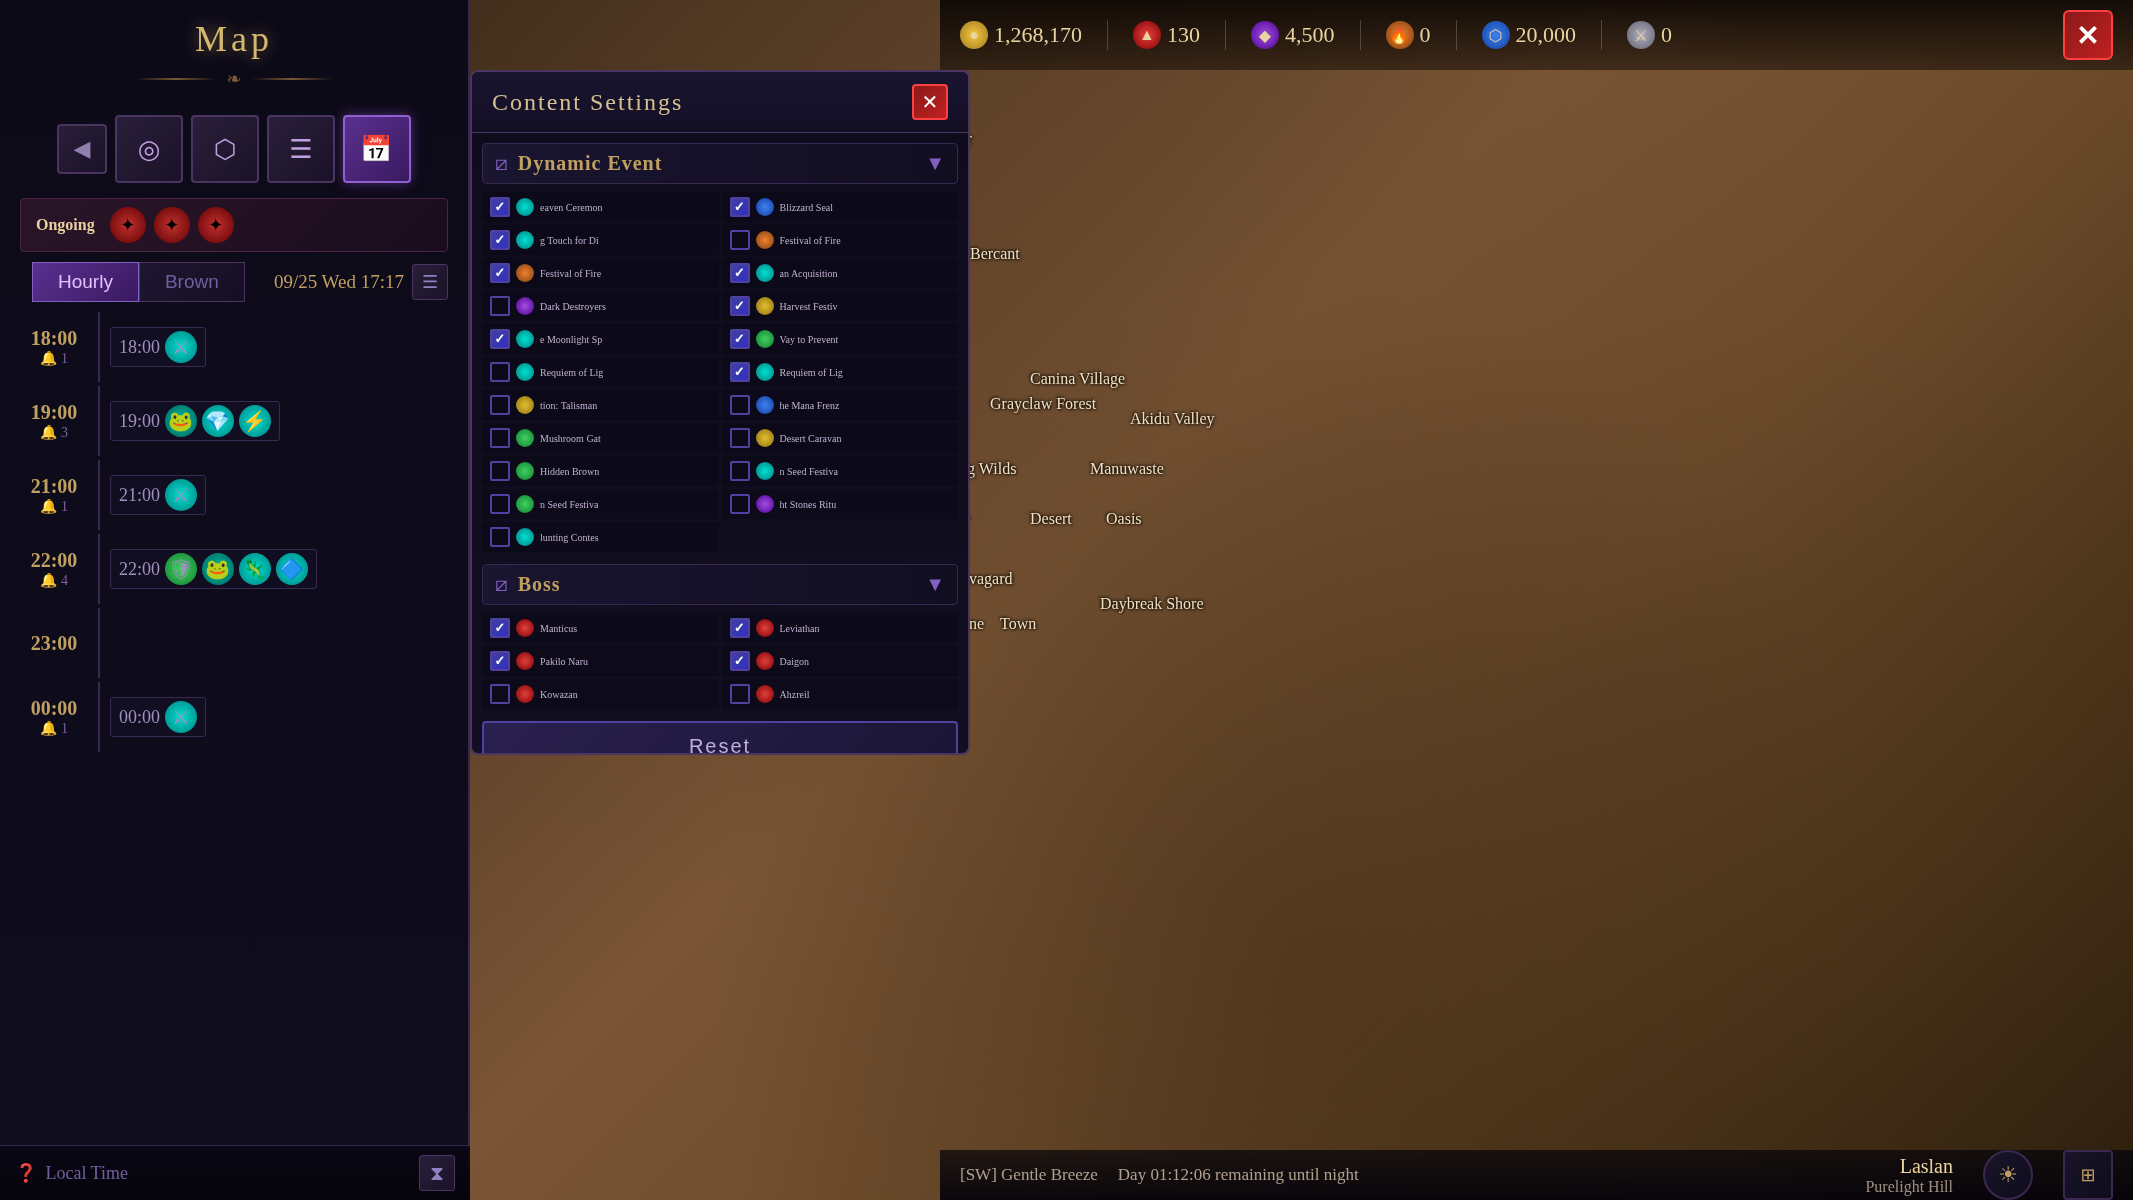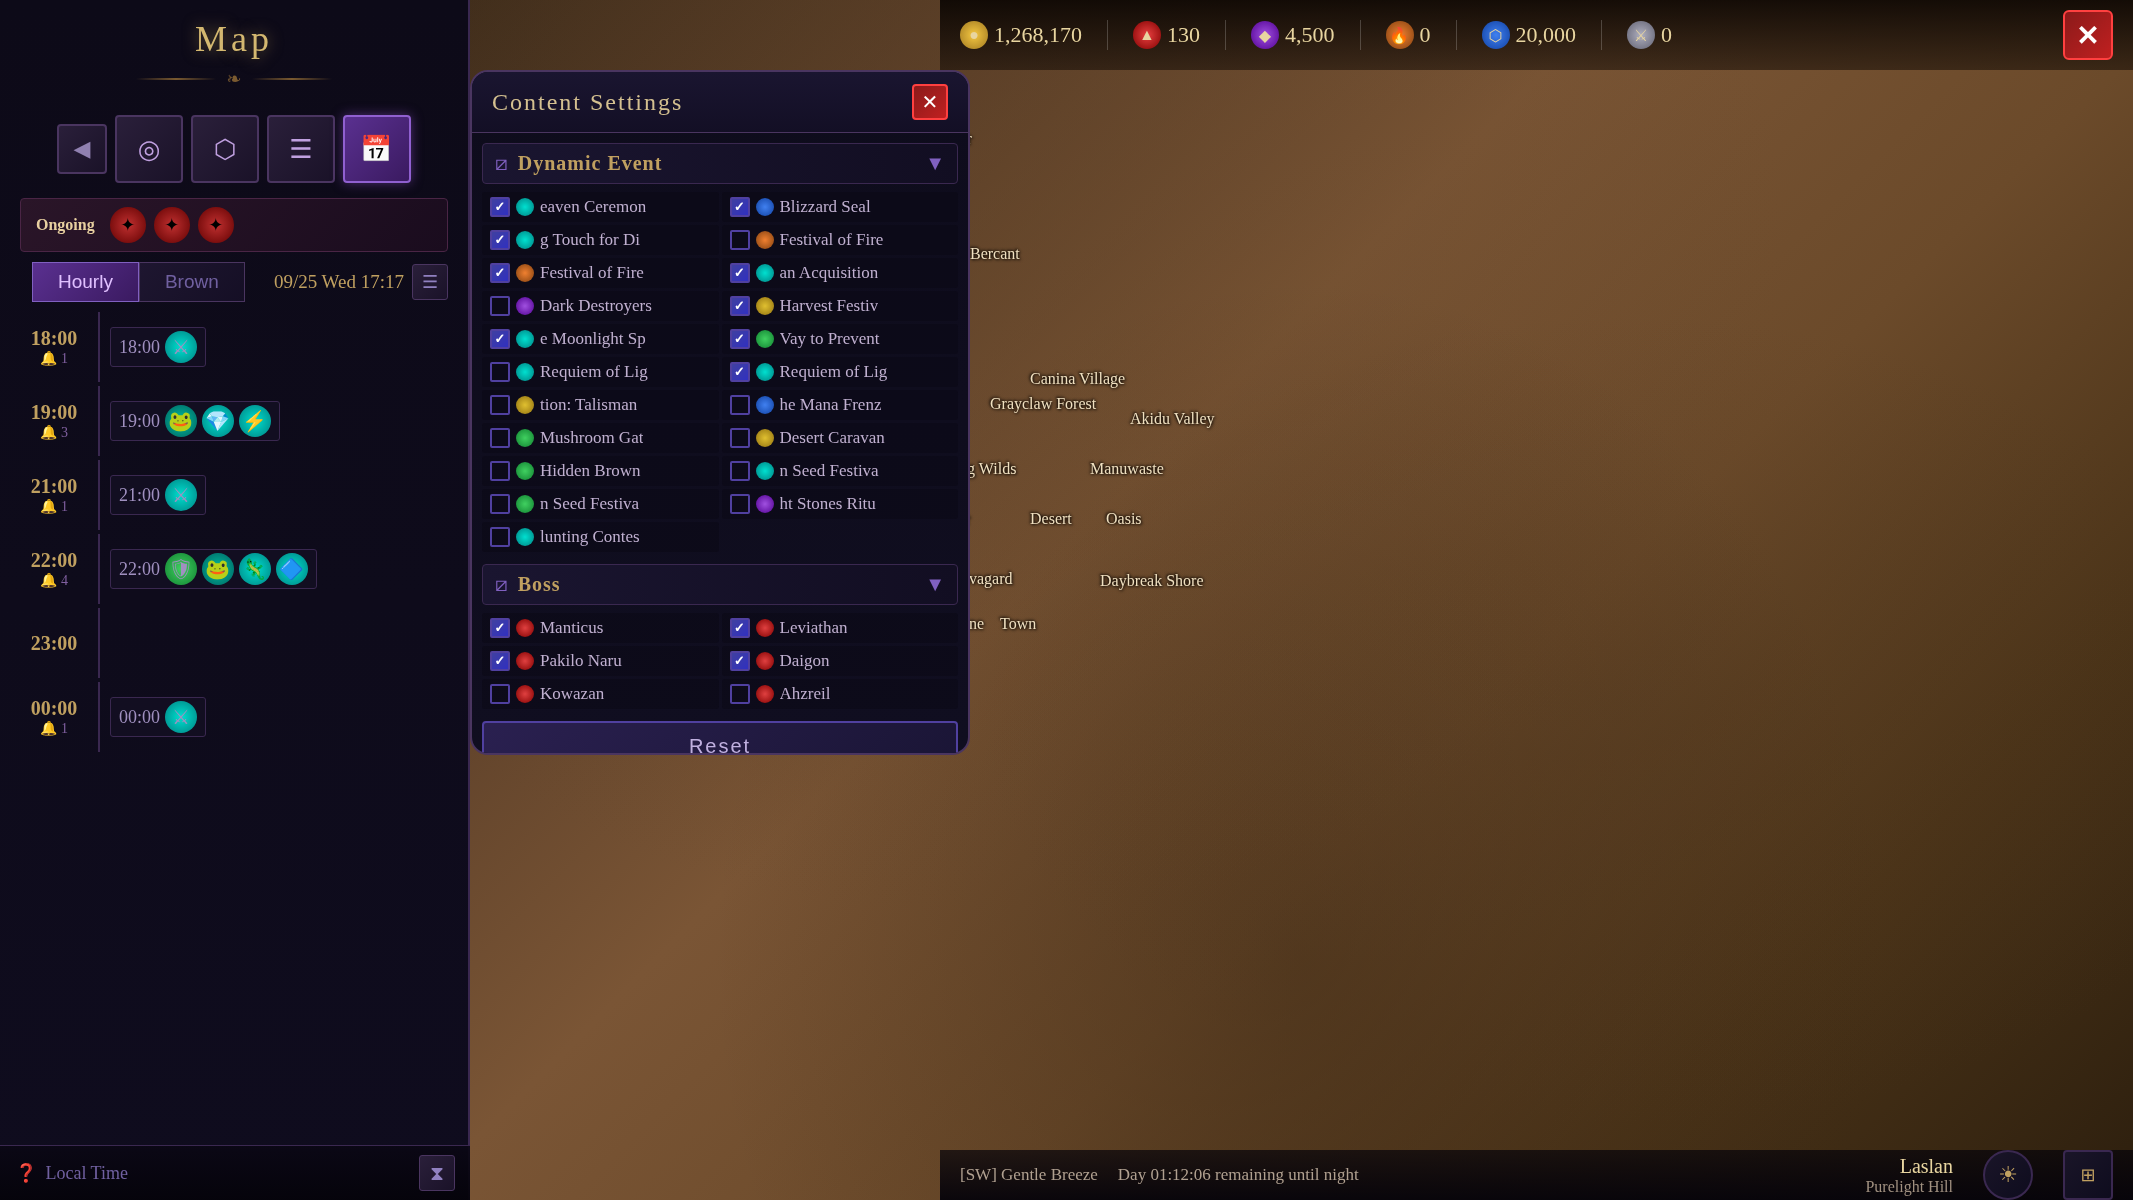--- a/index.html
+++ b/index.html
@@ -382,21 +382,21 @@
       top: 70px;
       width: 500px;
       height: 730px;
       z-index: 100;
     }
 
     .modal {
       width: 500px;
       background: linear-gradient(180deg, #0e0c1c 0%, #100e20 100%);
       border: 2px solid #4a3560;
-      border-radius: 18px;
+      border-radius: 8px;
       overflow: hidden;
     }
 
     .modal-header {
       background: linear-gradient(180deg, #1a1530 0%, #130f25 100%);
       border-bottom: 1px solid #4a3560;
       padding: 12px 20px;
       display: flex;
       align-items: center;
       justify-content: space-between;
@@ -514,21 +514,21 @@
     .dot-cyan { background: radial-gradient(#00e0d0, #008080); }
     .dot-green { background: radial-gradient(#40d060, #108030); }
     .dot-orange { background: radial-gradient(#f08030, #804010); }
     .dot-yellow { background: radial-gradient(#e0c030, #907010); }
     .dot-red { background: radial-gradient(#e04040, #800000); }
     .dot-blue { background: radial-gradient(#4080f0, #1040a0); }
     .dot-purple { background: radial-gradient(#a050e0, #500090); }
 
     .event-name {
       color: #c0b0d0;
-      font-size: 17px;
+      font-size: 10px;
       overflow: hidden;
       text-overflow: ellipsis;
       white-space: nowrap;
       max-width: 140px;
     }
 
     
     .reset-btn {
       display: block;
       width: 100%;
@@ -787,21 +787,21 @@
   <div class="map-label" style="left:500px; top:245px;">Bercant</div>
   <div class="map-label" style="left:560px; top:370px;">Canina Village</div>
   <div class="map-label" style="left:520px; top:395px;">Grayclaw Forest</div>
   <div class="map-label" style="left:660px; top:410px;">Akidu Valley</div>
   <div class="map-label" style="left:430px; top:460px;">The Raging Wilds</div>
   <div class="map-label" style="left:620px; top:460px;">Manuwaste</div>
   <div class="map-label" style="left:400px; top:510px;">Sandworm Lair</div>
   <div class="map-label" style="left:560px; top:510px;">Desert</div>
   <div class="map-label" style="left:620px; data-name; top:510px;padding-left:16px;">Oasis</div>
   <div class="map-label" style="left:475px; top:570px;">Skavagard</div>
-  <div class="map-label" style="left:630px; top:572px;text-align:right;">Daybreak Shore</div>
+  <div class="map-label" style="left:630px; top:595px;text-align:right;">Daybreak Shore</div>
   <div class="map-label" style="left:400px; top:615px;">Abandoned Stone</div>
   <div class="map-label" style="left:530px; top:615px;">Town</div>
   <div class="map-label" style="left:390px; top:640px;">Wastefields</div>
 
   <div class="map-bottom-bar">
     <span class="map-status-text">[SW] Gentle Breeze</span>
     <span class="map-status-text">Day 01:12:06 remaining until night</span>
     <div class="map-location-name">
       <div style="font-size:20px; color:#e8d5a0;">Laslan</div>
       <div style="font-size:16px; color:#a09080;">Purelight Hill</div>

